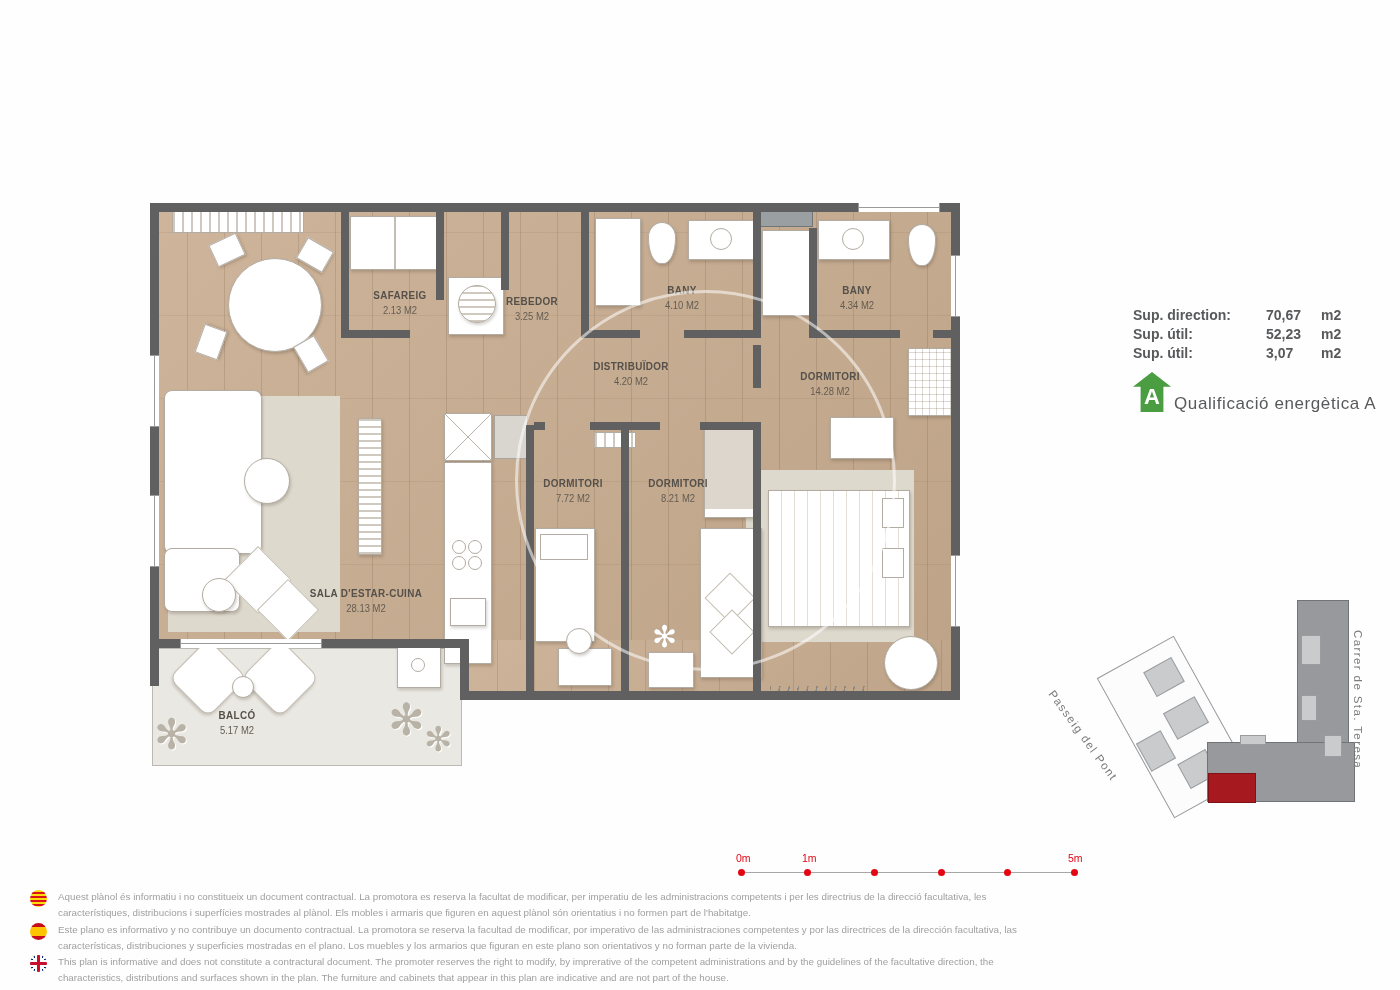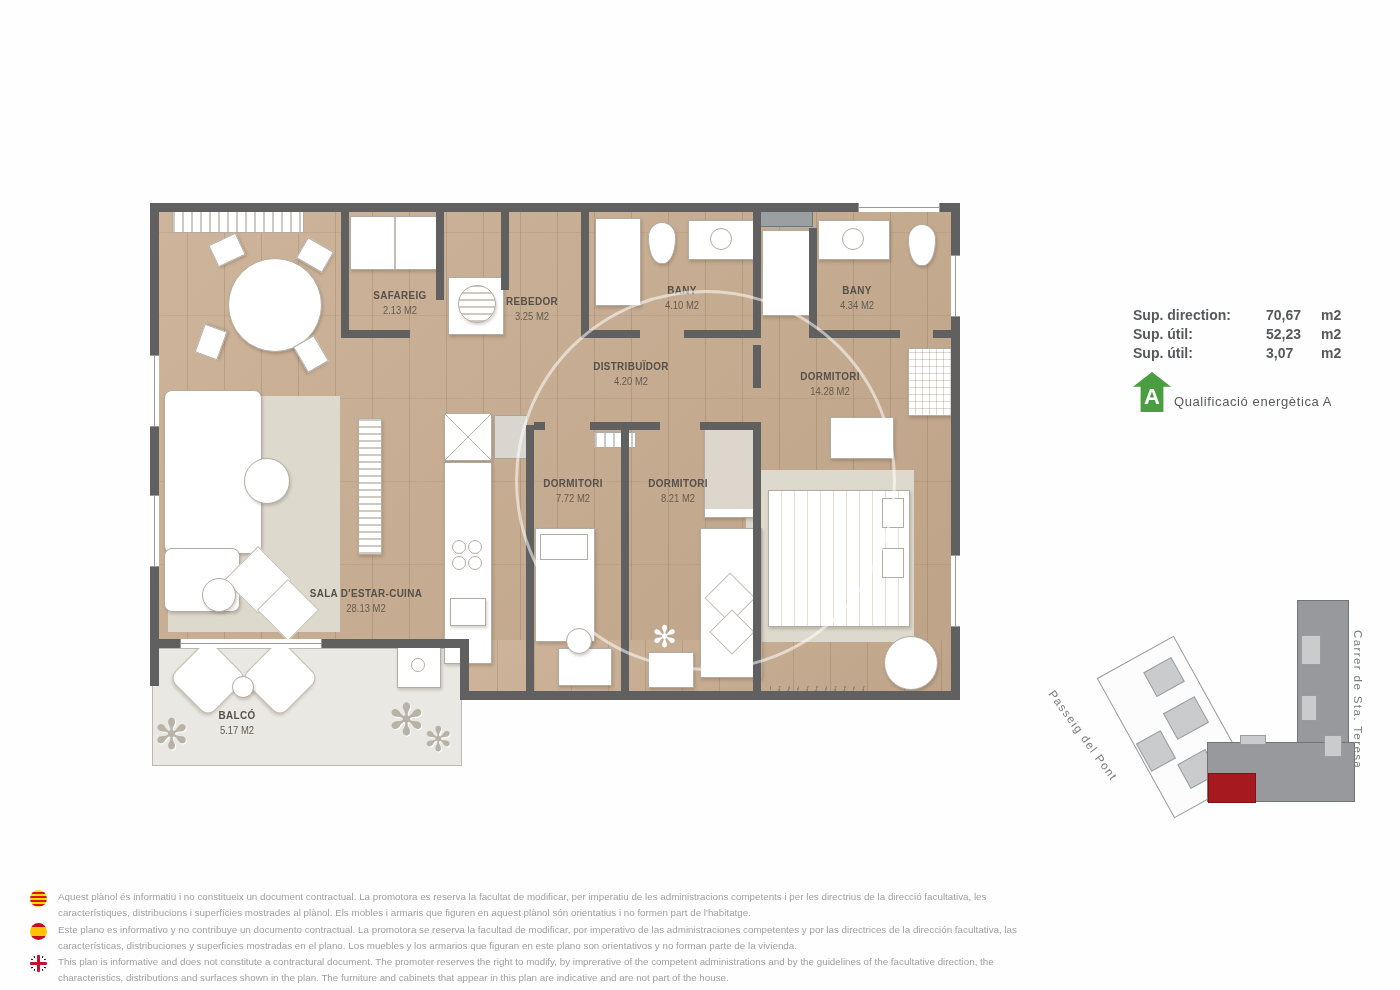--- a/index.html
+++ b/index.html
@@ -50,21 +50,21 @@
 
   
   .sum-row{display:flex;color:#58595b;font-weight:700;font-size:14px;line-height:19px;}
   .sum-label{width:133px;}
   .sum-val{width:55px;}
   .sum-unit{width:40px;}
   #energy-icon{width:38px;height:40px;background:#4a9e41;
     clip-path:polygon(50% 0%,100% 37%,80% 37%,80% 100%,20% 100%,20% 37%,0% 37%);
     display:flex;align-items:flex-end;justify-content:center;}
   #energy-icon span{color:#fff;font-weight:700;font-size:22px;line-height:30px;}
-  #energy-label{color:#58595b;font-size:13px;letter-spacing:0.6px;font-weight:400;}
+  #energy-label{color:#58595b;font-size:17px;letter-spacing:0.6px;font-weight:400;}
 
   
   .bld-dark{background:#97999c;border:1px solid #717477;}
   .bld-light{background:#c9cbcd;border:1px solid #9a9da0;}
   .bld-white{background:#fcfcfc;border:1px solid #95989b;}
   .bld-red{background:#a6191e;border:1px solid #7e1216;}
   .street{color:#7b7c7e;font-size:11.5px;letter-spacing:1.4px;white-space:nowrap;}
 
   
   #scale-line{height:1px;background:#a7a7a7;}
@@ -281,20 +281,32 @@
     <div class="abs bld-light" style="left:211px;top:50px;width:18px;height:28px;"></div>
     <div class="abs bld-light" style="left:211px;top:110px;width:14px;height:24px;"></div>
     <div class="abs bld-light" style="left:234px;top:150px;width:16px;height:20px;"></div>
     <div class="abs bld-light" style="left:150px;top:150px;width:24px;height:8px;"></div>
 
     <div class="abs bld-red" style="left:118px;top:188px;width:46px;height:28px;"></div>
   </div>
   <div class="abs street" style="left:1056px;top:688px;transform:rotate(54deg);transform-origin:left top;">Passeig del Pont</div>
   <div class="abs street" style="left:1352px;top:630px;writing-mode:vertical-rl;">Carrer de Sta. Teresa</div>
 
+  <div class="abs" style="left:738px;top:850px;width:345px;height:30px;">
+    <div class="abs" id="scale-line" style="left:4px;top:22px;width:333px;"></div>
+    <div class="abs dot" style="left:0px;top:19px;"></div>
+    <div class="abs dot" style="left:66px;top:19px;"></div>
+    <div class="abs dot" style="left:133px;top:19px;"></div>
+    <div class="abs dot" style="left:200px;top:19px;"></div>
+    <div class="abs dot" style="left:266px;top:19px;"></div>
+    <div class="abs dot" style="left:333px;top:19px;"></div>
+    <div class="abs scale-lbl" style="left:-2px;top:2px;">0m</div>
+    <div class="abs scale-lbl" style="left:64px;top:2px;">1m</div>
+    <div class="abs scale-lbl" style="left:330px;top:2px;">5m</div>
+  </div>
 
   <div class="disc-row" style="top:889px;">
     <div class="flag flag-cat"></div>
     <div class="disc-text">Aquest plànol és informatiu i no constitueix un document contractual. La promotora es reserva la facultat de modificar, per imperatiu de les administracions competents i per les directrius de la direcció facultativa, les característiques, distribucions i superfícies mostrades al plànol. Els mobles i armaris que figuren en aquest plànol són orientatius i no formen part de l'habitatge.</div>
   </div>
   <div class="disc-row" style="top:922px;">
     <div class="flag flag-esp"></div>
     <div class="disc-text">Este plano es informativo y no contribuye un documento contractual. La promotora se reserva la facultad de modificar, por imperativo de las administraciones competentes y por las directrices de la dirección facultativa, las características, distribuciones y superficies mostradas en el plano. Los muebles y los armarios que figuran en este plano son orientativos y no forman parte de la vivienda.</div>
   </div>
   <div class="disc-row" style="top:954px;">

